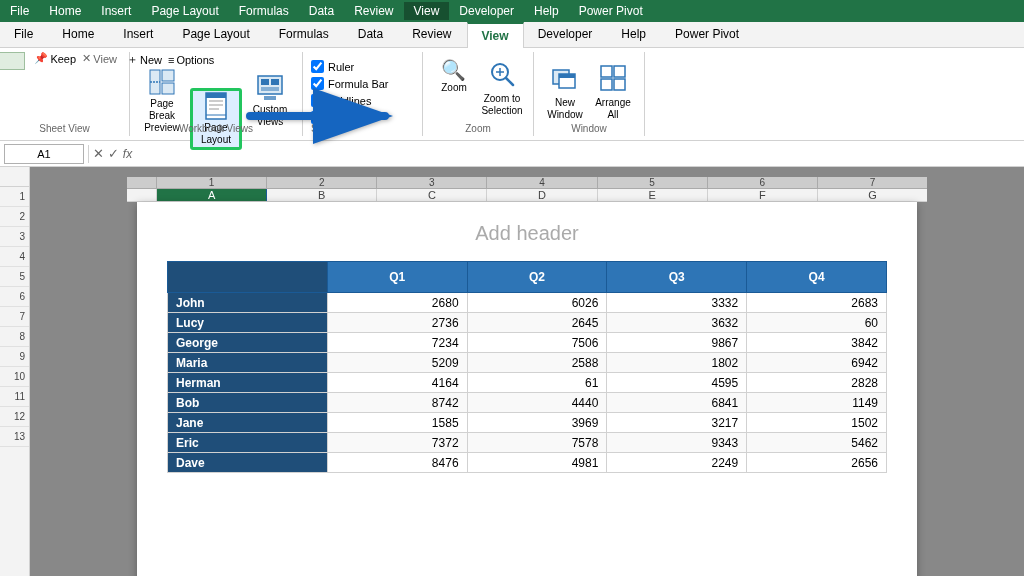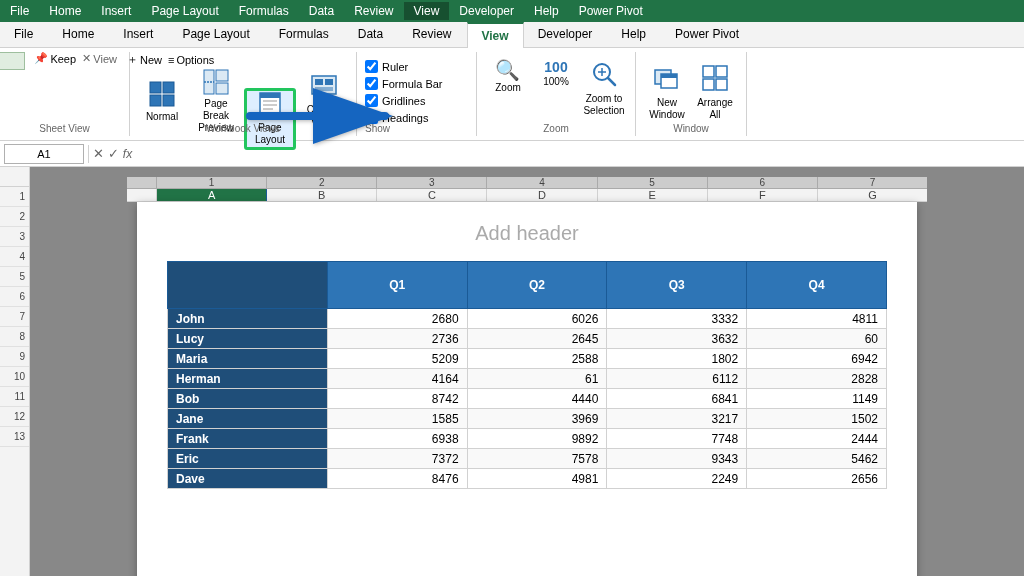--- a/index.html
+++ b/index.html
@@ -249,21 +249,21 @@
     
     .data-table {
       border-collapse: collapse;
       width: 100%;
       font-size: 12px;
     }
     .data-table th {
       background: #2e75b6;
       color: white;
       text-align: center;
-      padding: 16px 8px;
+      padding: 8px 8px;
       border: 1px solid #1a5a96;
       font-weight: 600;
     }
     .data-table td {
       border: 1px solid #d1d1d1;
       padding: 2px 8px;
       height: 20px;
     }
     .data-table td.name-col {
       background: #1f4e79;
@@ -345,31 +345,20 @@
             <span>Options</span>
           </span>
         </div>
       </div>
       <span class="ribbon-group-label">Sheet View</span>
     </div>
 
     <div class="ribbon-group" style="padding: 0 6px;">
       <div class="ribbon-group-items" style="padding-bottom:14px; gap:2px;">
 
-        <div class="wb-btn">
-          <div class="wb-btn-icon">
-            <svg width="28" height="28" viewBox="0 0 28 28">
-              <rect x="2" y="2" width="11" height="11" fill="#2e75b6" stroke="#1a5a96" stroke-width="1"></rect>
-              <rect x="15" y="2" width="11" height="11" fill="#2e75b6" stroke="#1a5a96" stroke-width="1"></rect>
-              <rect x="2" y="15" width="11" height="11" fill="#2e75b6" stroke="#1a5a96" stroke-width="1"></rect>
-              <rect x="15" y="15" width="11" height="11" fill="#2e75b6" stroke="#1a5a96" stroke-width="1"></rect>
-            </svg>
-          </div>
-          <div class="wb-btn-label">Normal</div>
-        </div>
 
         <div class="wb-btn">
           <div class="wb-btn-icon">
             <svg width="28" height="28" viewBox="0 0 28 28">
               <rect x="2" y="2" width="10" height="24" fill="#dbe9f4" stroke="#2e75b6" stroke-width="1"></rect>
               <rect x="14" y="2" width="12" height="11" fill="#dbe9f4" stroke="#2e75b6" stroke-width="1"></rect>
               <rect x="14" y="15" width="12" height="11" fill="#dbe9f4" stroke="#2e75b6" stroke-width="1"></rect>
               <line x1="2" y1="14" x2="12" y2="14" stroke="#2e75b6" stroke-width="1.5" stroke-dasharray="2,1"></line>
             </svg>
           </div>
@@ -428,24 +417,20 @@
       <span class="ribbon-group-label">Show</span>
     </div>
 
     <div class="ribbon-group zoom-group">
       <div class="ribbon-group-items" style="padding-bottom:14px; gap:2px;">
         <div class="zoom-btn">
           <div class="zoom-btn-icon">🔍</div>
           <div class="zoom-btn-label">Zoom</div>
         </div>
         <div class="zoom-btn">
-          <div class="zoom-btn-icon" style="font-size:14px;font-weight:bold;color:#2e75b6;">100</div>
-          <div class="zoom-btn-label">100%</div>
-        </div>
-        <div class="zoom-btn">
           <div class="zoom-btn-icon">
             <svg width="28" height="28" viewBox="0 0 28 28">
               <circle cx="12" cy="12" r="8" fill="none" stroke="#2e75b6" stroke-width="2"></circle>
               <line x1="18" y1="18" x2="25" y2="25" stroke="#2e75b6" stroke-width="2.5" stroke-linecap="round"></line>
               <line x1="8" y1="12" x2="16" y2="12" stroke="#2e75b6" stroke-width="1.5"></line>
               <line x1="12" y1="8" x2="12" y2="16" stroke="#2e75b6" stroke-width="1.5"></line>
             </svg>
           </div>
           <div class="zoom-btn-label">Zoom to<br>Selection</div>
         </div>
@@ -553,65 +538,65 @@
             <th>Q3</th>
             <th>Q4</th>
           </tr>
         </thead>
         <tbody id="table-body">
         <tr>
     <td class="name-col">John</td>
     <td class="num-col">2680</td>
     <td class="num-col">6026</td>
     <td class="num-col">3332</td>
-    <td class="num-col">4811</td>
+    <td class="num-col">2683</td>
   </tr>
             <tr>
     <td class="name-col">Lucy</td>
     <td class="num-col">2736</td>
     <td class="num-col">2645</td>
     <td class="num-col">3632</td>
     <td class="num-col">60</td>
   </tr>
             <tr>
+    <td class="name-col">George</td>
+    <td class="num-col">7234</td>
+    <td class="num-col">7506</td>
+    <td class="num-col">9867</td>
+    <td class="num-col">3842</td>
+  </tr>
+            <tr>
     <td class="name-col">Maria</td>
     <td class="num-col">5209</td>
     <td class="num-col">2588</td>
     <td class="num-col">1802</td>
     <td class="num-col">6942</td>
   </tr>
             <tr>
     <td class="name-col">Herman</td>
     <td class="num-col">4164</td>
     <td class="num-col">61</td>
-    <td class="num-col">6112</td>
+    <td class="num-col">4595</td>
     <td class="num-col">2828</td>
   </tr>
             <tr>
     <td class="name-col">Bob</td>
     <td class="num-col">8742</td>
     <td class="num-col">4440</td>
     <td class="num-col">6841</td>
     <td class="num-col">1149</td>
   </tr>
             <tr>
     <td class="name-col">Jane</td>
     <td class="num-col">1585</td>
     <td class="num-col">3969</td>
     <td class="num-col">3217</td>
     <td class="num-col">1502</td>
   </tr>
             <tr>
-    <td class="name-col">Frank</td>
-    <td class="num-col">6938</td>
-    <td class="num-col">9892</td>
-    <td class="num-col">7748</td>
-    <td class="num-col">2444</td>
-  </tr>
-            <tr>
     <td class="name-col">Eric</td>
     <td class="num-col">7372</td>
     <td class="num-col">7578</td>
     <td class="num-col">9343</td>
     <td class="num-col">5462</td>
   </tr>
             <tr>
     <td class="name-col">Dave</td>
     <td class="num-col">8476</td>
     <td class="num-col">4981</td>

